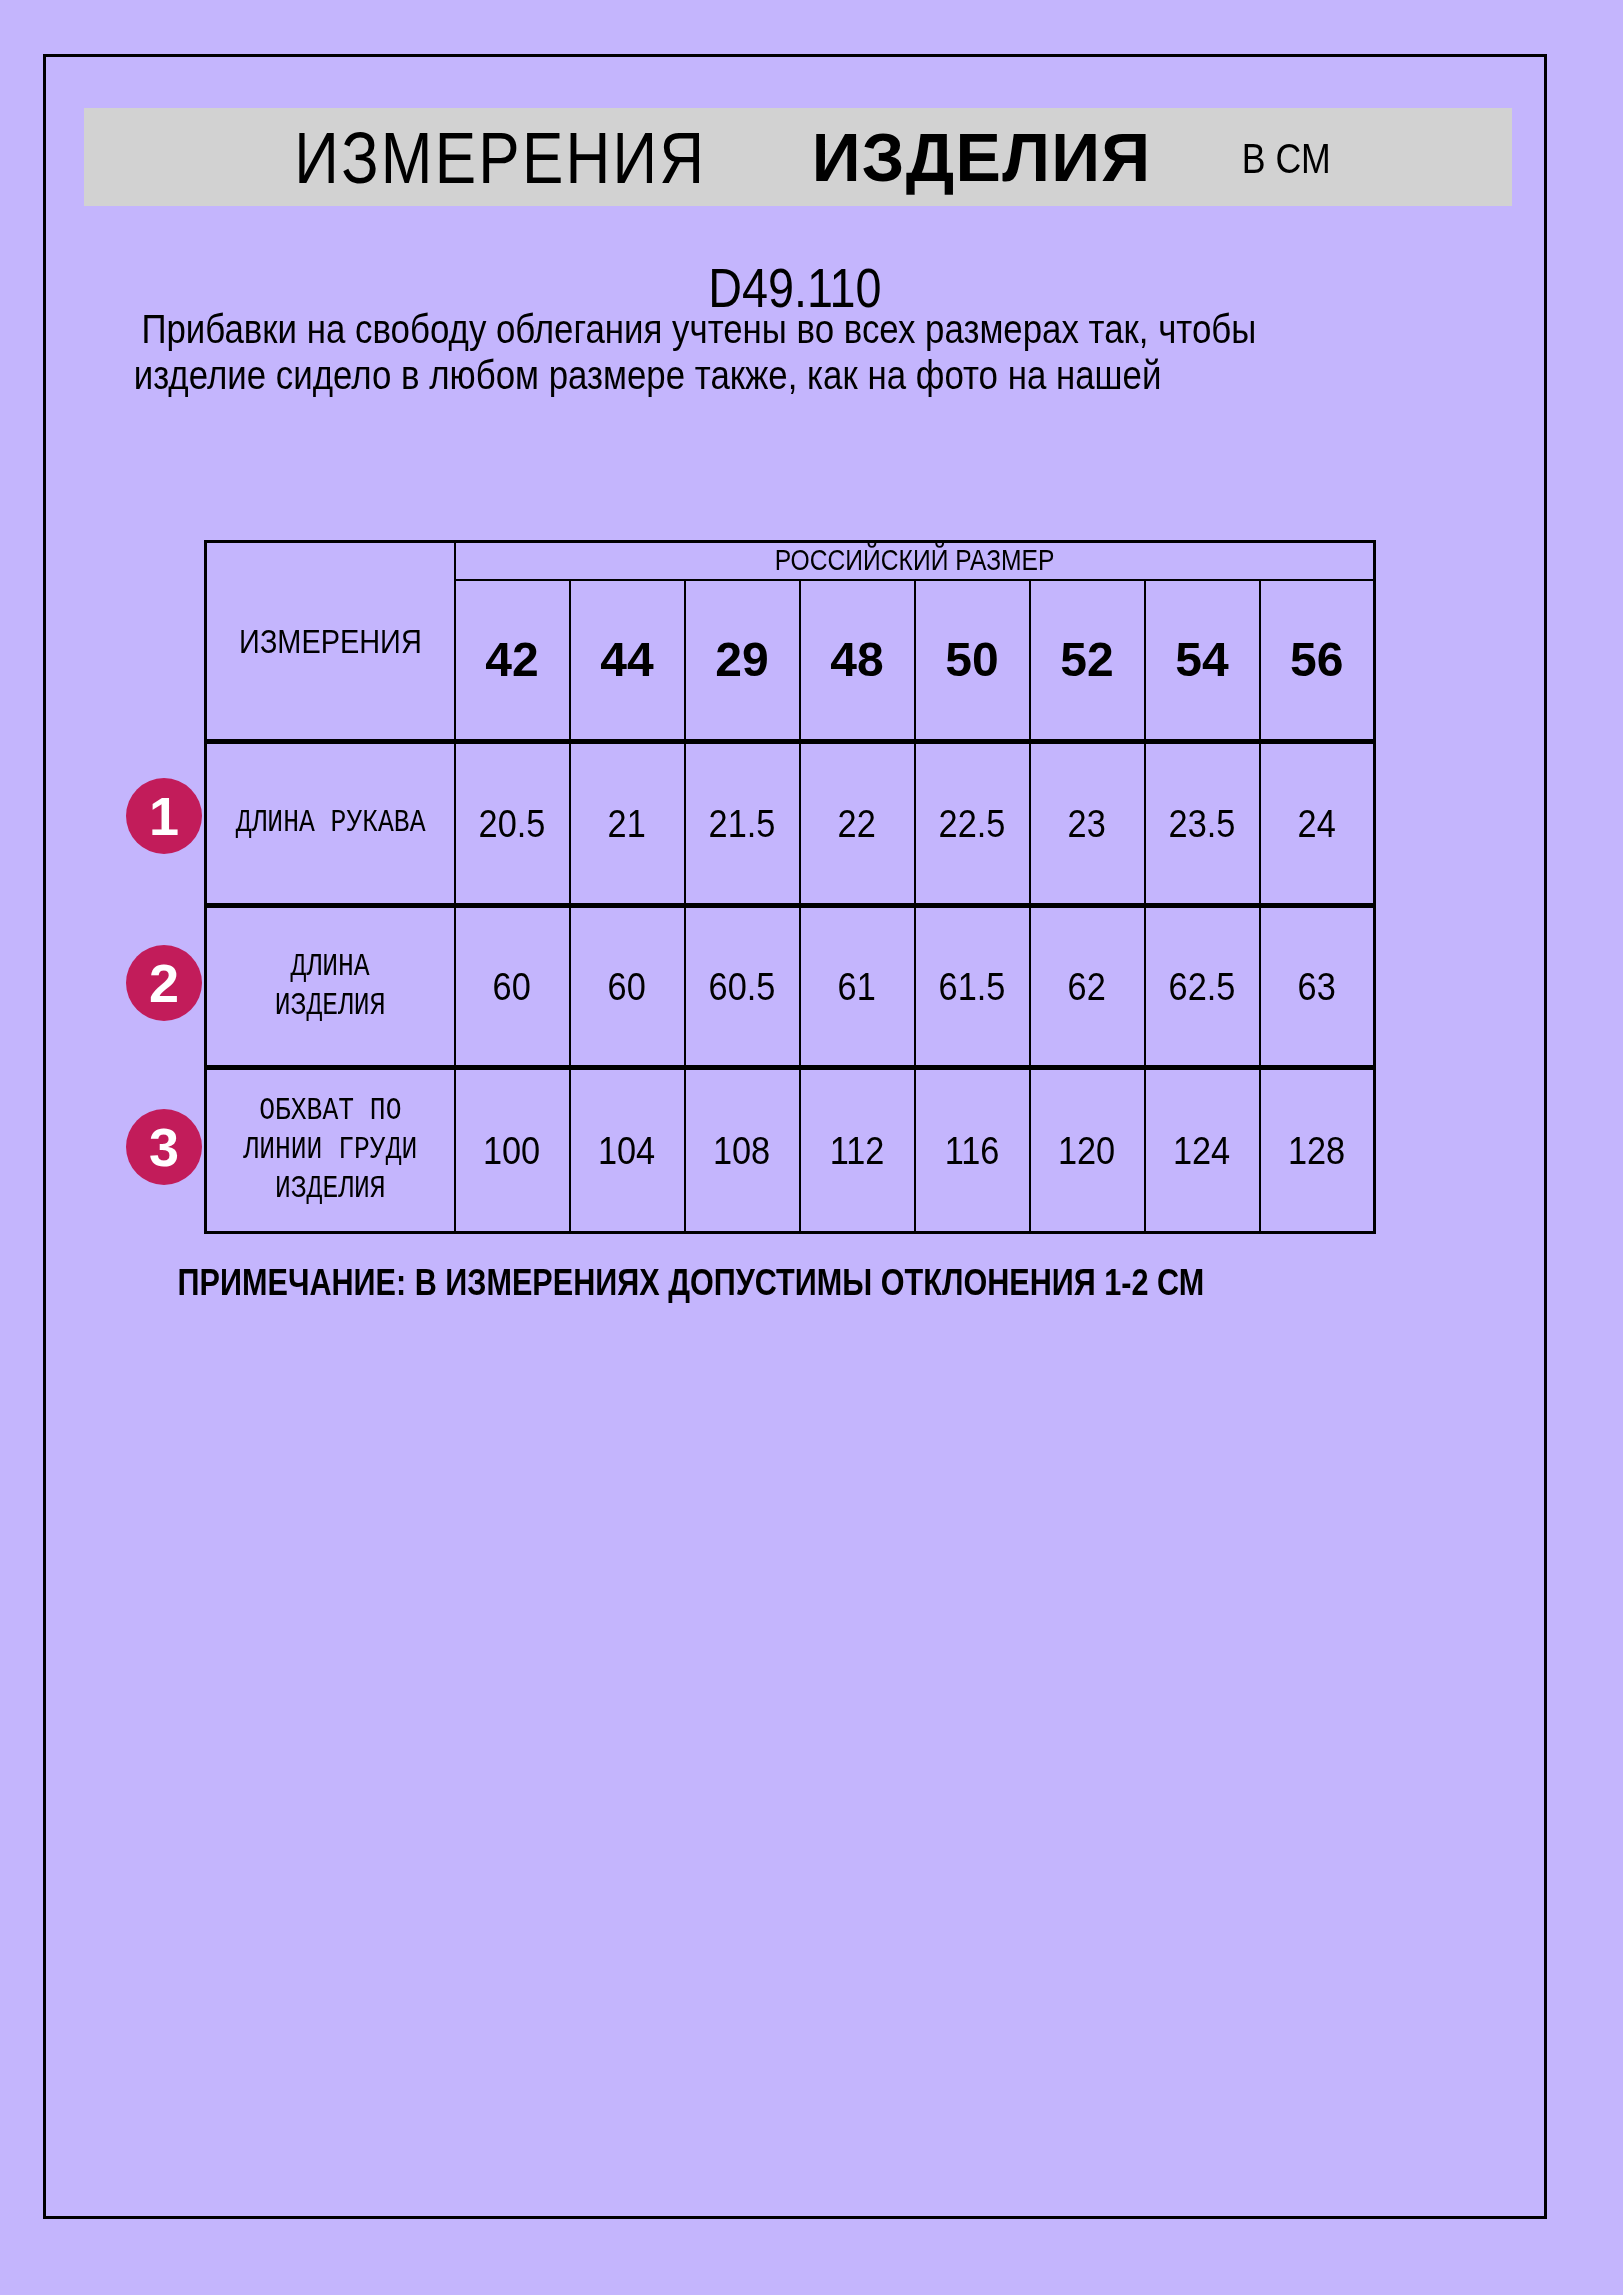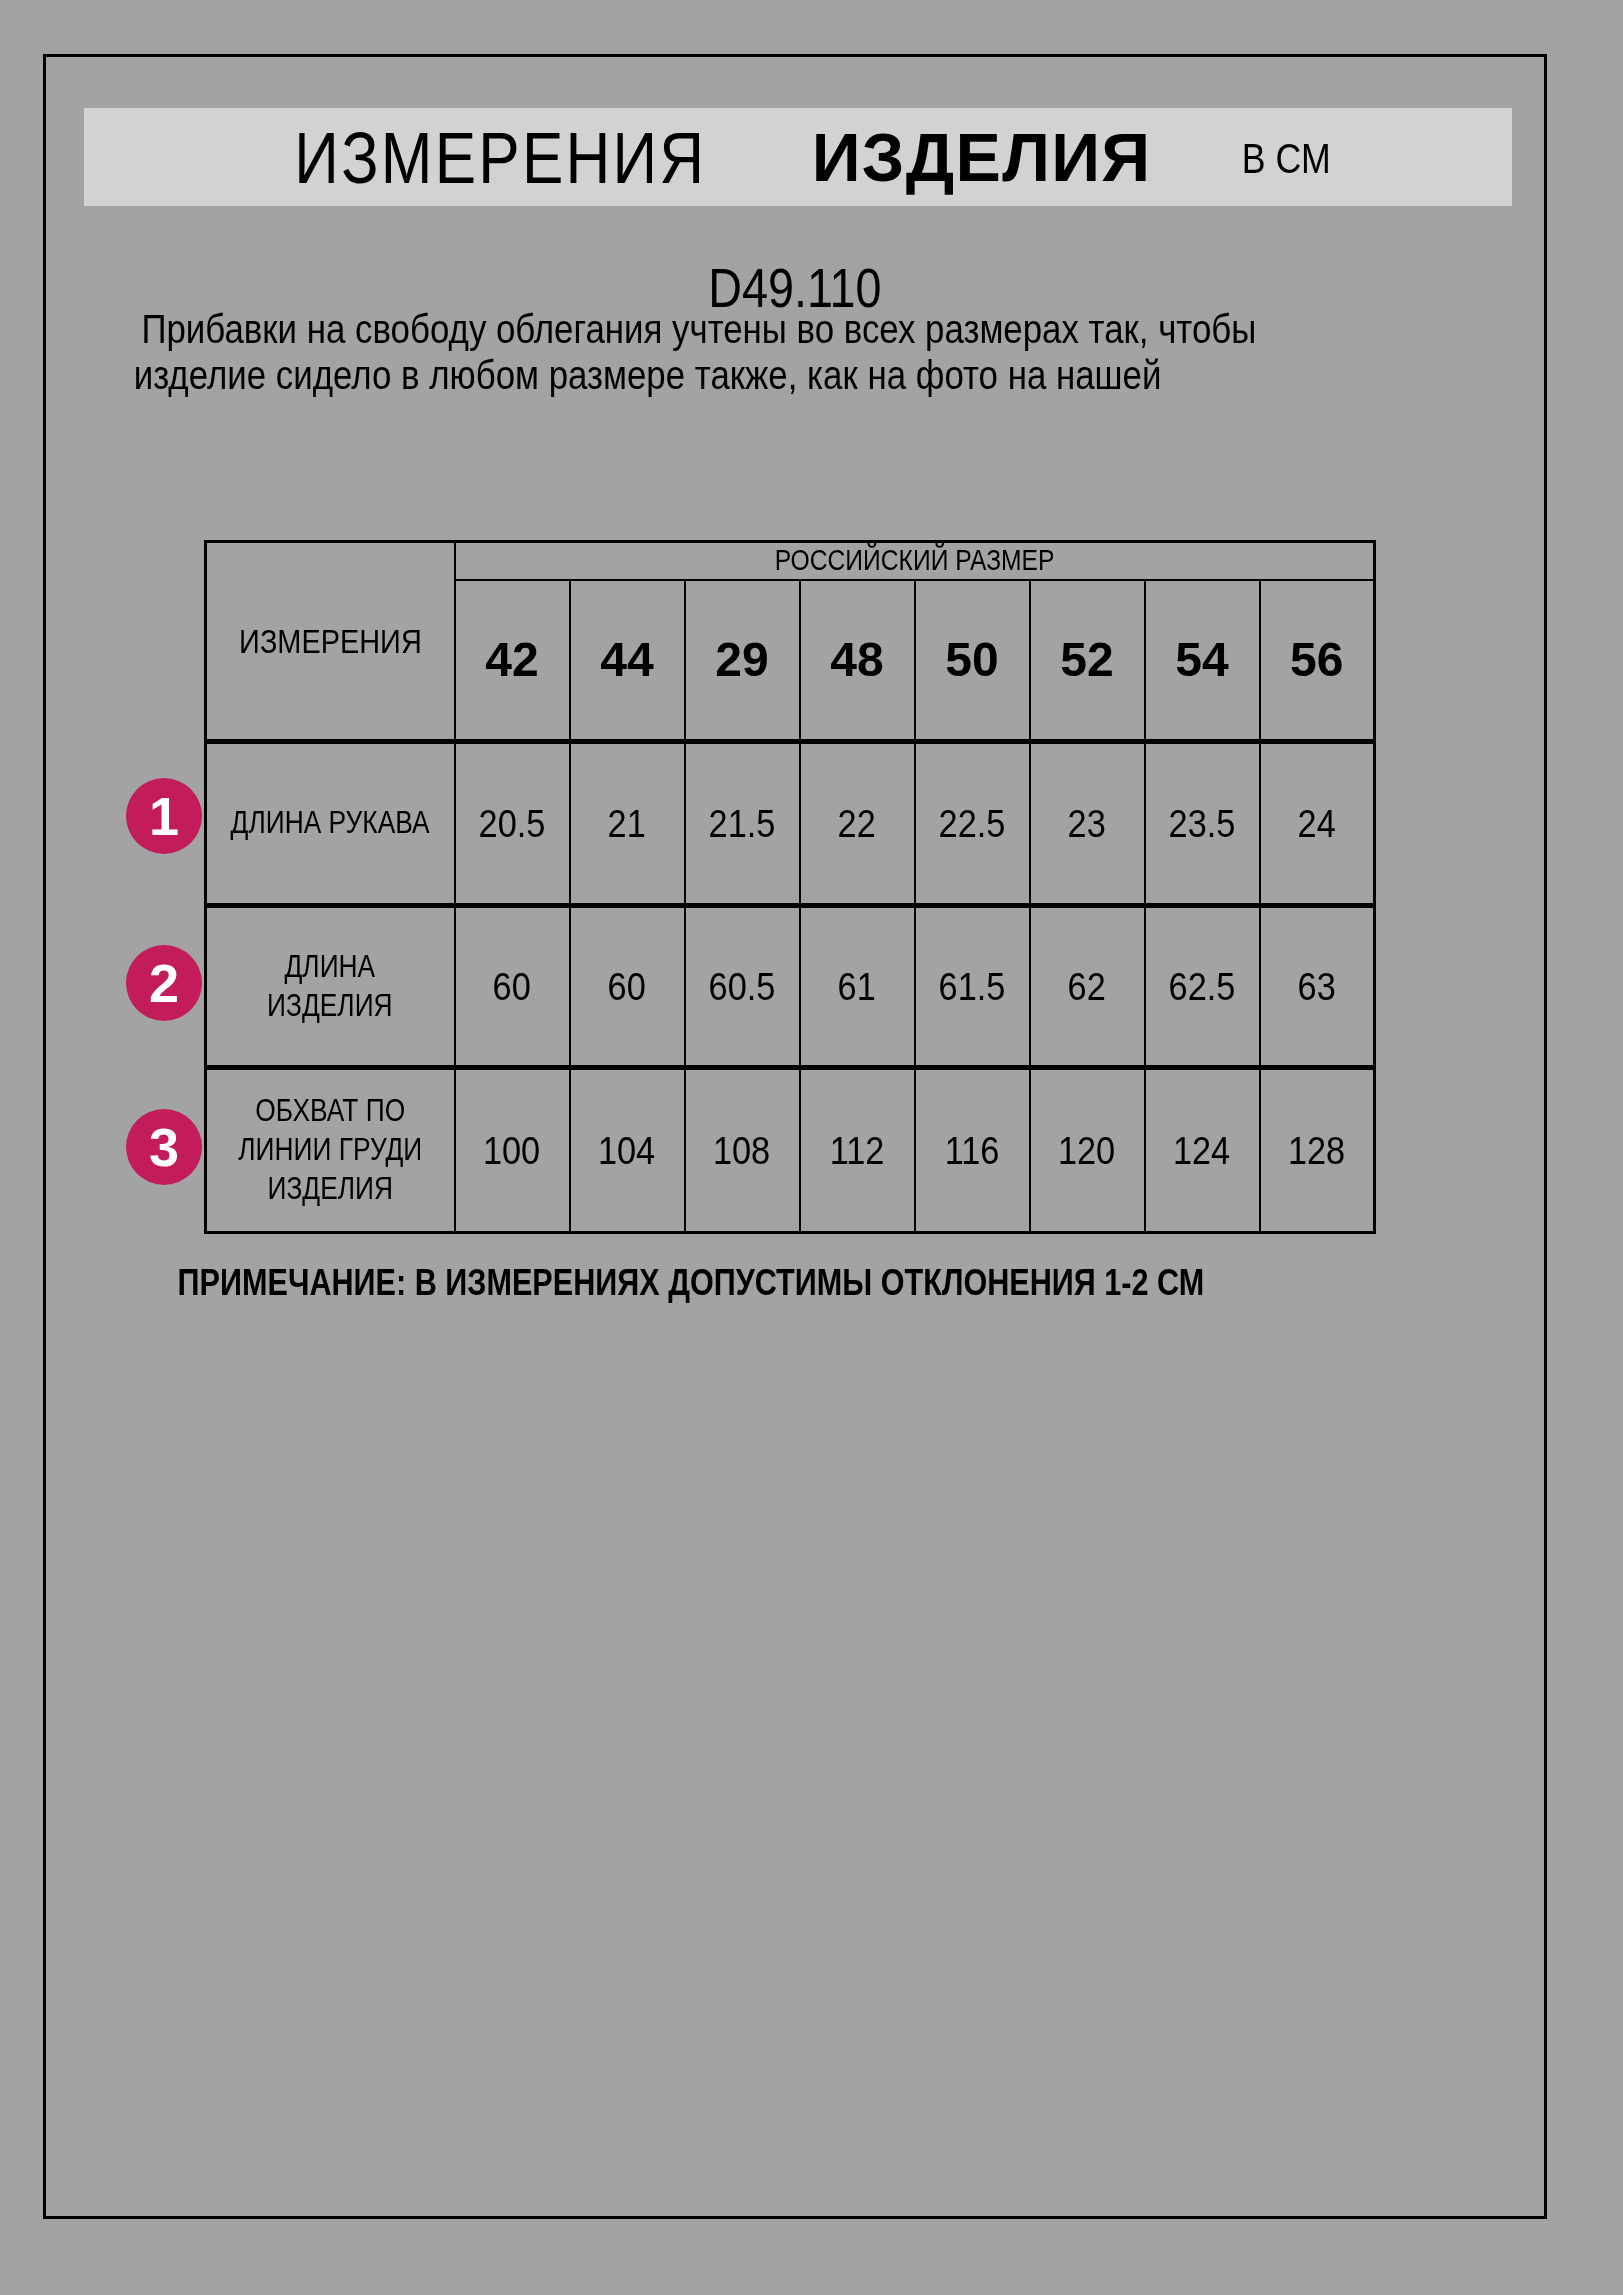--- a/index.html
+++ b/index.html
@@ -1,19 +1,19 @@
 <!DOCTYPE html>
 <html style="font-size:10.5px"><head>
 <meta charset="utf-8">
 <style>
   html,body{margin:0;padding:0;background:#ffffff;}
   .page{
     position:relative;
     width:1623px;height:2295px;
-    background:#a3a3a3;
+    background:#c4b5fd;
     font-family:"Liberation Sans","DejaVu Sans",sans-serif;
     color:#000;
     overflow:hidden;
   }
   .frame{
     position:absolute;left:43px;top:54px;width:1504px;height:2165px;
     border:3.3px solid #000;box-sizing:border-box;
   }
   .graybar{
     position:absolute;left:84px;top:108px;width:1428px;height:98px;
@@ -43,21 +43,21 @@
     text-align:center;vertical-align:middle;box-sizing:border-box;
   }
   td.corner{width:249px;font-size:34px;}
   tr.hr1{height:38px;}
   tr.hr2{height:162px;}
   tr.dr1{height:164px;}
   tr.dr2{height:162px;}
   tr.dr3{height:165px;}
   td.group{font-size:29px;}
   td.size{width:115px;font-size:48px;font-weight:bold;}
-  td.lbl{font-size:31px;line-height:1.25;}
+  td.lbl{font-size:31px;line-height:1.25;font-family:Liberation Mono, monospace;}
   td.val{font-size:39px;}
   tr.dr1 td, tr.dr2 td, tr.dr3 td{border-top-width:5.9px;}
   .badge{
     position:absolute;left:126px;width:76px;height:76px;border-radius:50%;
     color:#fff;display:flex;align-items:center;justify-content:center;
     font-size:54px;font-weight:bold;
   }
   .badge1{top:778px;}
   .badge2{top:945px;}
   .badge3{top:1109px;}

